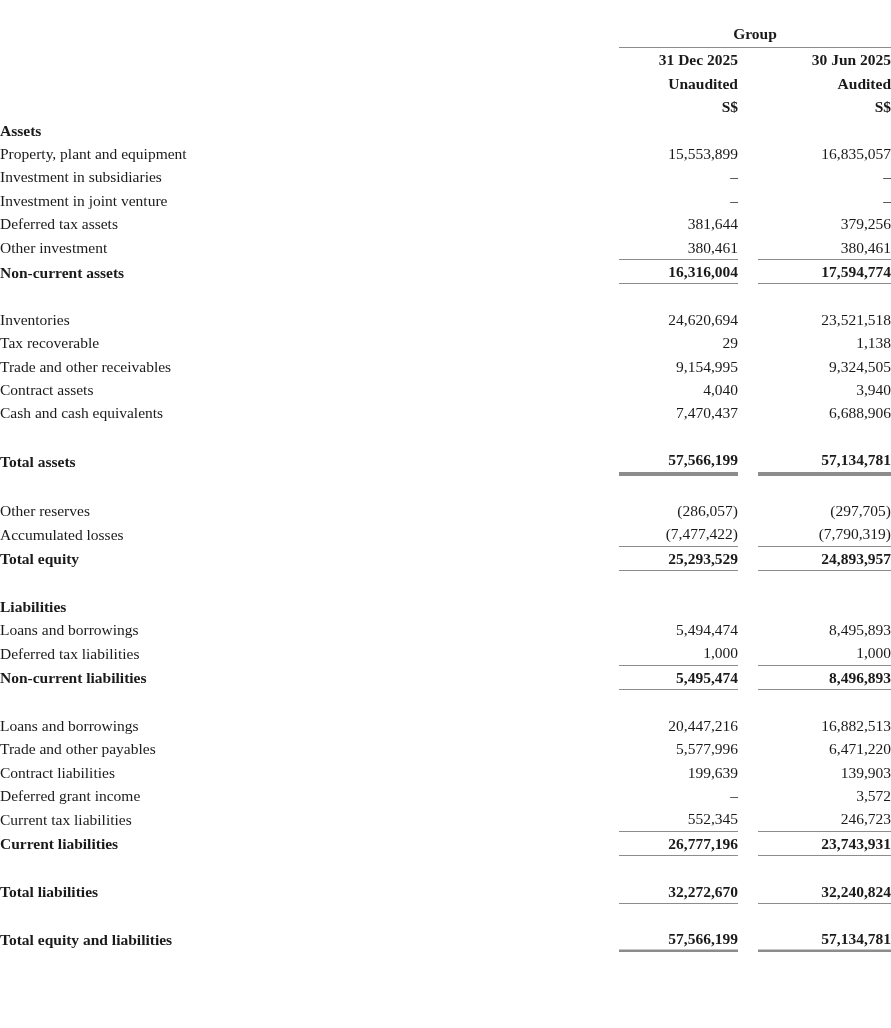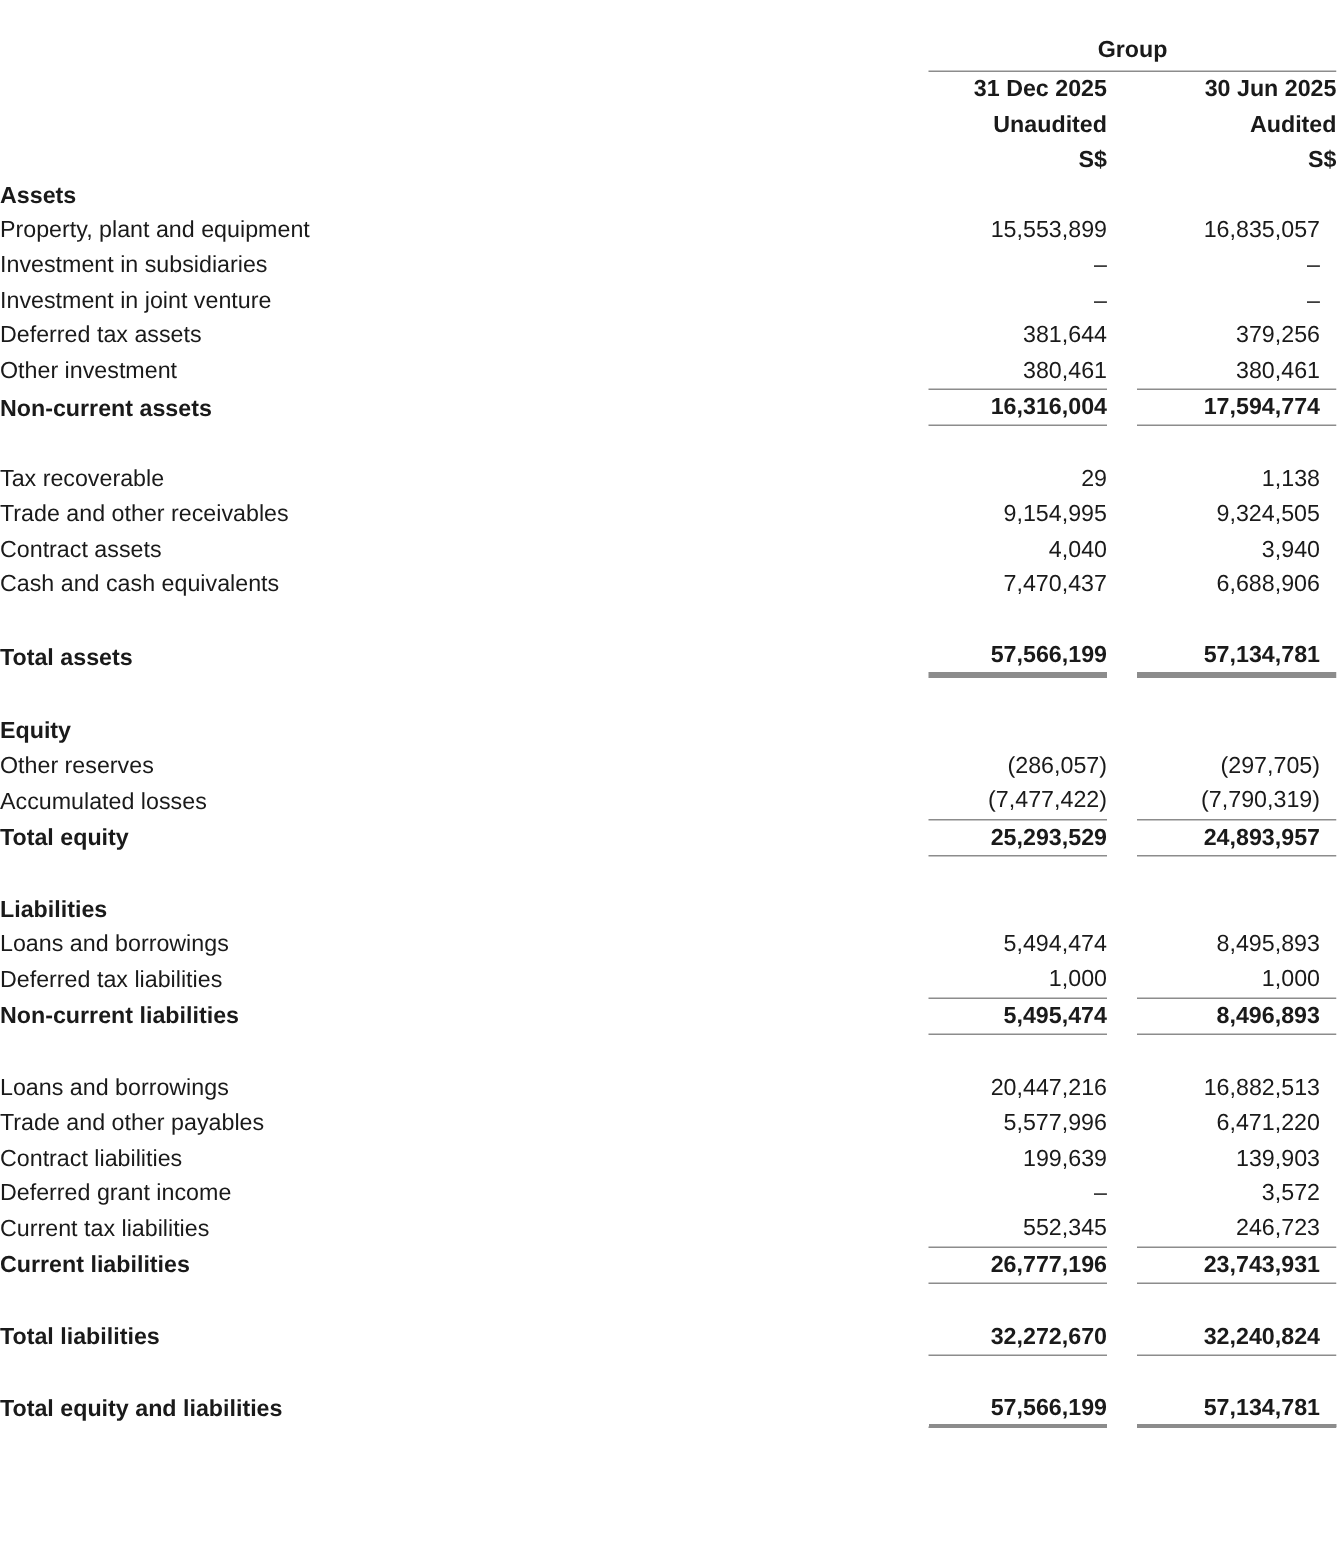--- a/index.html
+++ b/index.html
@@ -14,20 +14,21 @@
     font-family: "Liberation Sans", sans-serif;
     color: #1a1a1a;
     overflow: hidden;
   }
 
   #sheet {
     position: relative;
     width: 891px;
     height: 1028px;
     box-sizing: border-box;
+    font-family: Liberation Serif, serif;
   }
 
   table.fin {
     width: 891px;
     border-collapse: collapse;
     table-layout: fixed;
     font-size: 15.5px;
   }
 
   table.fin col.c-label { width: 611px; }
@@ -46,21 +47,21 @@
 
   td.label {
     text-align: left;
     padding-left: 1px;
   }
   td.num {
     text-align: right;
     padding-right: 0px;
   }
   td.num.n1 { padding-right: 0px; }
-  td.num.n2 { padding-right: 11px; }
+  td.num.n2 { padding-right: 0px; }
 
   
   tr.bold td, td.bold { font-weight: bold; }
 
   
   tr.section td.label { font-weight: bold; }
 
   
   tr.spacer td { height: 23.4px; line-height: 23.4px; }
 
@@ -208,20 +209,27 @@
 
     <tr class="spacer">
       <td></td>
           <td></td>
           <td></td>
           <td></td>
           <td></td>
     </tr>
 
     <tr>
+      <td class="label">Inventories</td>
+      <td></td>
+      <td class="num n1">24,620,694</td>
+      <td></td>
+      <td class="num n2">23,521,518</td>
+    </tr>
+    <tr>
       <td class="label">Tax recoverable</td>
       <td></td>
       <td class="num n1">29</td>
       <td></td>
       <td class="num n2">1,138</td>
     </tr>
     <tr>
       <td class="label">Trade and other receivables</td>
       <td></td>
       <td class="num n1">9,154,995</td>
@@ -260,27 +268,20 @@
     </tr>
 
     <tr class="spacer">
       <td></td>
           <td></td>
           <td></td>
           <td></td>
           <td></td>
     </tr>
 
-    <tr class="section">
-      <td class="label">Equity</td>
-      <td></td>
-          <td></td>
-          <td></td>
-          <td></td>
-    </tr>
     <tr>
       <td class="label">Other reserves</td>
       <td></td>
       <td class="num n1">(286,057)</td>
       <td></td>
       <td class="num n2">(297,705)</td>
     </tr>
     <tr>
       <td class="label">Accumulated losses</td>
       <td></td>

